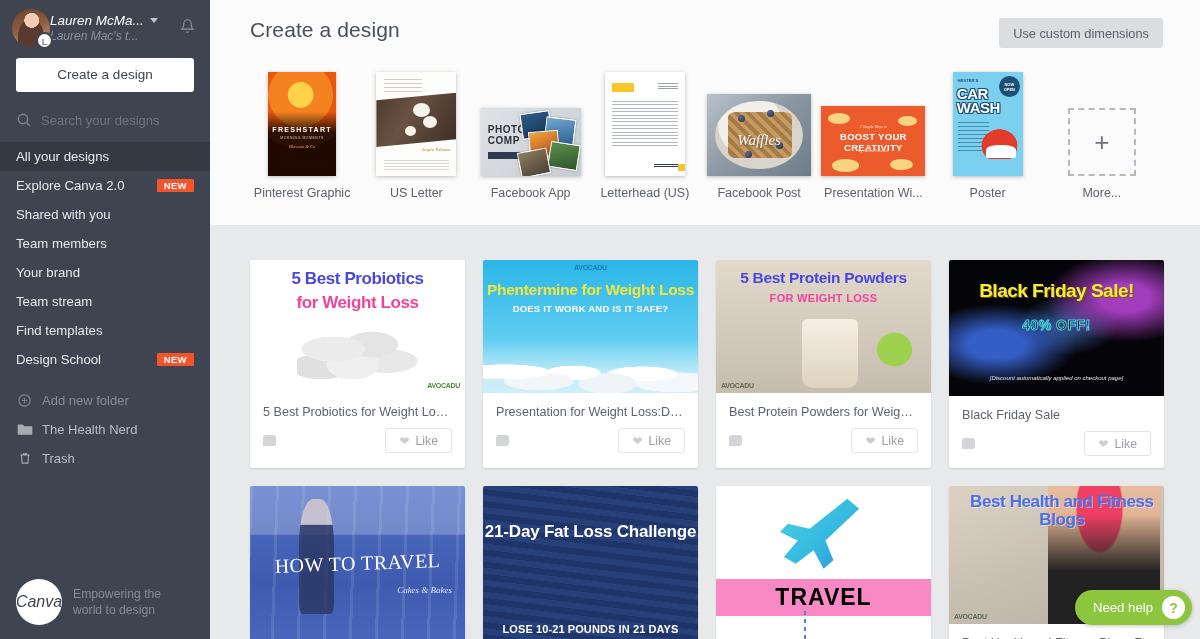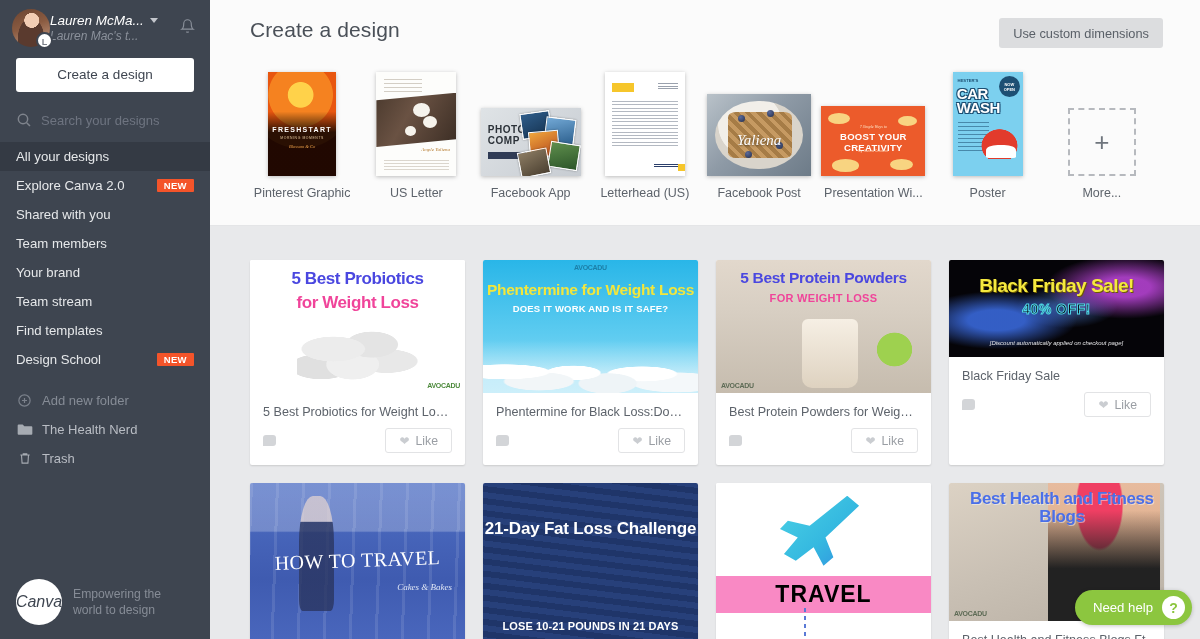--- a/index.html
+++ b/index.html
@@ -584,21 +584,21 @@
 
         <div class="type-cell">
           <div class="thumb-holder">
             <div class="thumb t-fbpost">
               <div class="plate"></div>
               <div class="waffle"></div>
               <div class="berry" style="left:30%;top:26%"></div>
               <div class="berry" style="left:58%;top:20%"></div>
               <div class="berry" style="left:66%;top:58%"></div>
               <div class="berry" style="left:36%;top:70%"></div>
-              <div class="wtx">Yaliena</div>
+              <div class="wtx">Waffles</div>
             </div>
           </div>
           <div class="type-label">Facebook Post</div>
         </div>
 
         <div class="type-cell">
           <div class="thumb-holder">
             <div class="thumb t-pres">
               <div class="bl" style="left:6%;top:10%;width:22%;height:16%"></div>
               <div class="bl" style="right:8%;top:14%;width:18%;height:14%"></div>
@@ -656,21 +656,21 @@
           </div>
         </article>
 
         <article class="design-card">
           <div class="card-thumb a-phentermine">
             <div class="wm" style="left:0;right:0;top:4px;text-align:center;color:#1c7fa8">AVOCADU</div>
             <div class="h1">Phentermine for Weight Loss</div>
             <div class="h2">DOES IT WORK AND IS IT SAFE?</div>
             <div class="caps"></div>
           </div>
-          <div class="card-title">Phentermine for Black Loss:Doe...</div>
+          <div class="card-title">Presentation for Weight Loss:Doe...</div>
           <div class="card-footer">
             <span class="comment-icon"></span>
             <button class="like-btn">
               <span class="heart">❤</span>
               <span>Like</span>
             </button>
           </div>
         </article>
 
         <article class="design-card">
@@ -685,21 +685,21 @@
           <div class="card-footer">
             <span class="comment-icon"></span>
             <button class="like-btn">
               <span class="heart">❤</span>
               <span>Like</span>
             </button>
           </div>
         </article>
 
         <article class="design-card">
-          <div class="card-thumb a-blackfriday" style="height:97px">
+          <div class="card-thumb a-blackfriday" style="height:136px">
             <div class="neb"></div>
             <div class="h1">Black Friday Sale!</div>
             <div class="h2">40% OFF!</div>
             <div class="h3">[Discount automatically applied on checkout page]</div>
           </div>
           <div class="card-title">Black Friday Sale</div>
           <div class="card-footer">
             <span class="comment-icon"></span>
             <button class="like-btn">
               <span class="heart">❤</span>

